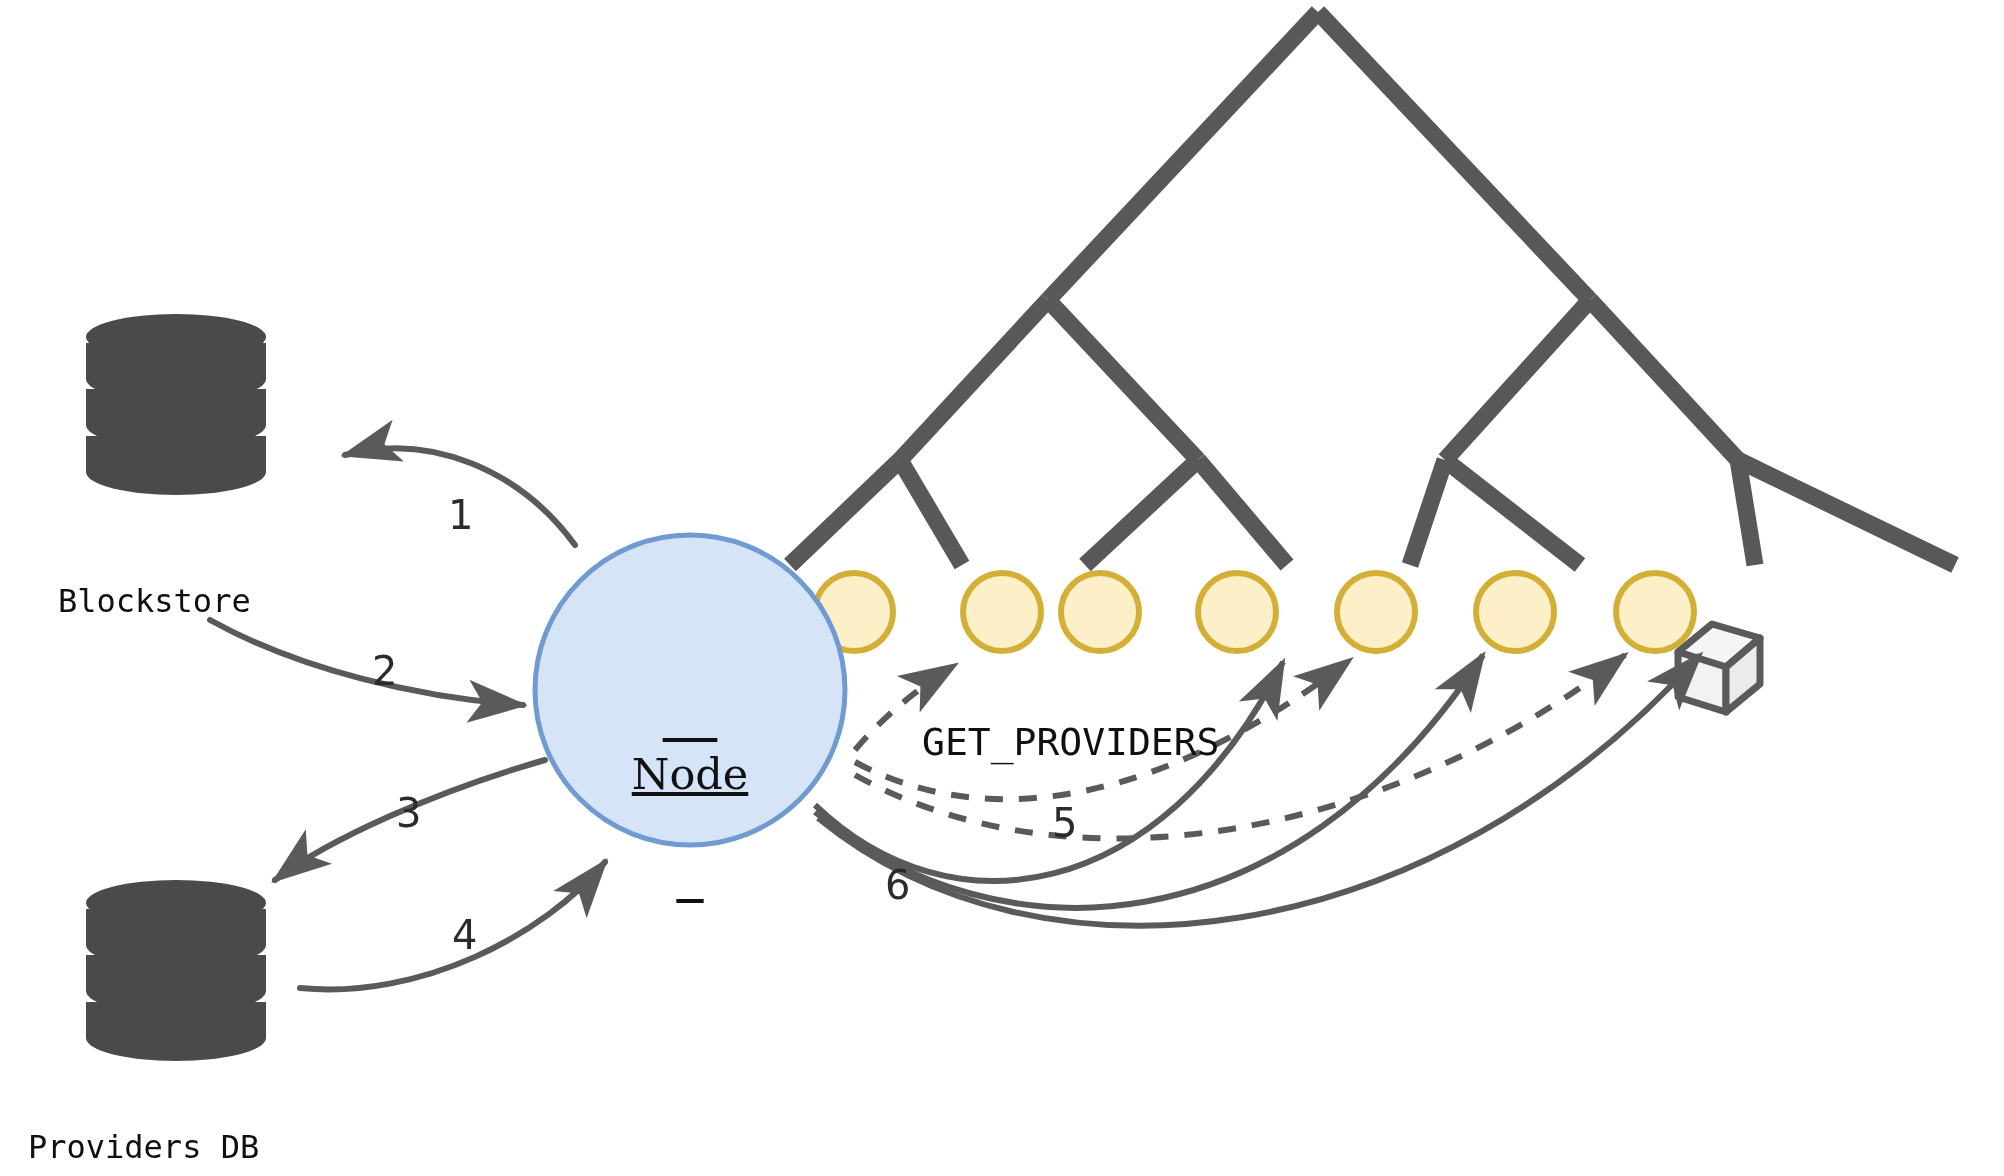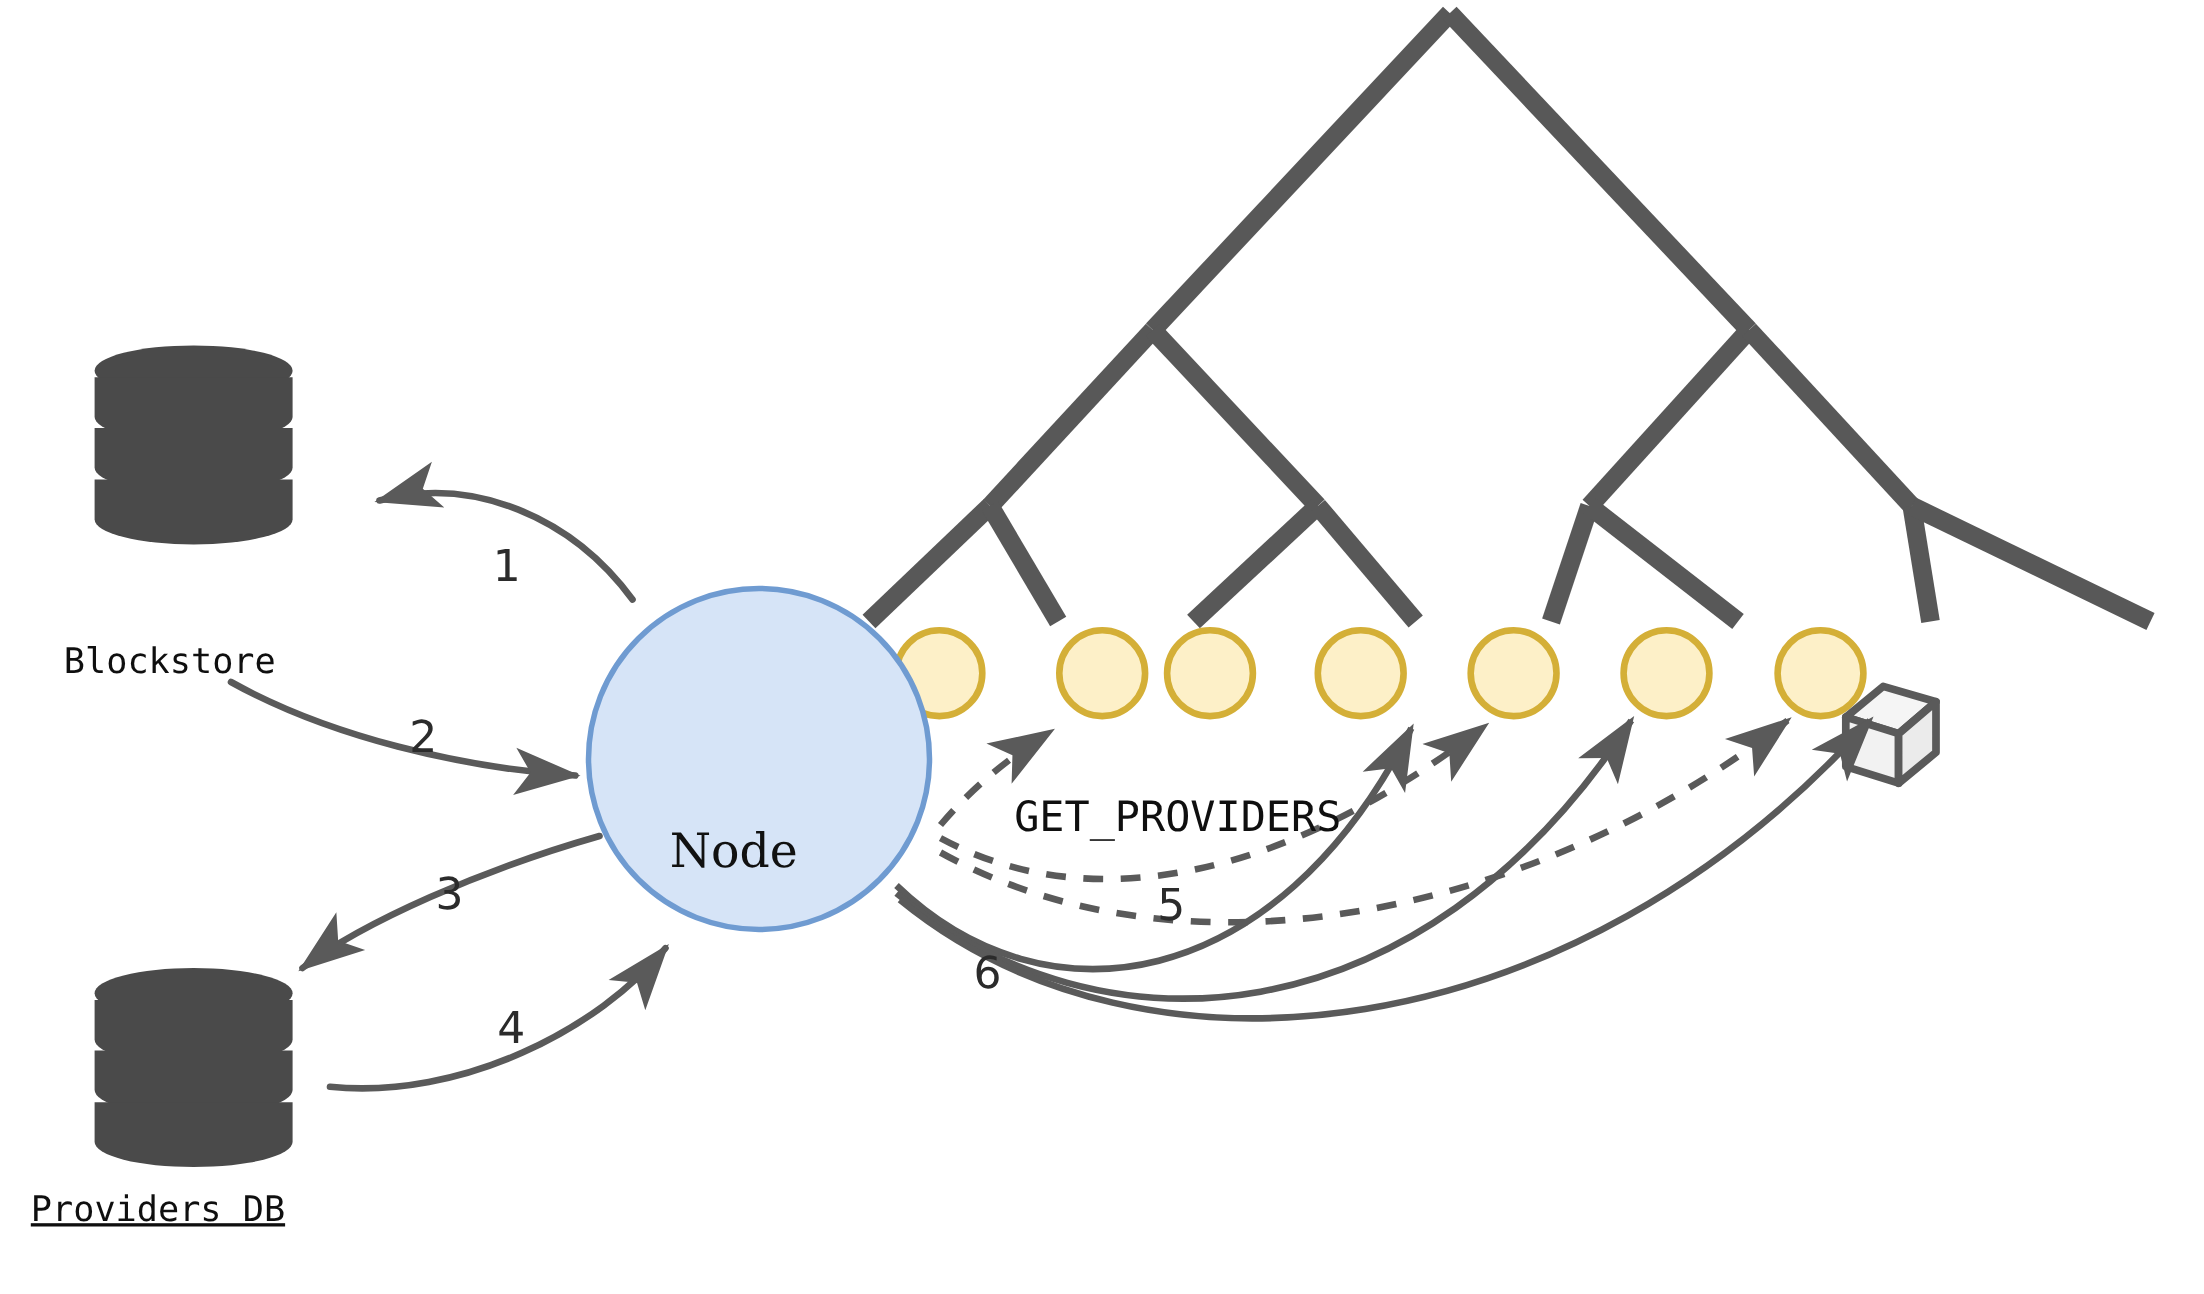--- a/index.html
+++ b/index.html
@@ -131,27 +131,27 @@
       <path d="M855,775 C 1080,900 1400,830 1625,655" marker-end="url(#arrowd)"></path>
     </g>
 
     <g fill="none" stroke="#5a5a5a" stroke-width="6" stroke-linecap="butt">
       <path d="M815,805 C 950,935 1160,905 1283,662" marker-end="url(#arrow)"></path>
       <path d="M815,812 C 1000,965 1290,950 1483,655" marker-end="url(#arrow)"></path>
       <path d="M818,818 C 1040,1000 1430,955 1700,655" marker-end="url(#arrow)"></path>
     </g>
   </svg>
 
-  <div class="node-text" style="left:512px; top:640px; width:310px;">
+  <div class="node-text" style="left:535px; top:640px; width:310px;text-decoration:underline;">
     <div>Node</div>
   </div>
 
   <div class="lbl store-label" style="left:58px; top:582px;">Blockstore</div>
 
-  <div class="lbl store-label" style="left:28px; top:1080px;text-decoration:underline;">Providers DB</div>
+  <div class="lbl store-label" style="left:28px; top:1128px;">Providers DB</div>
 
   <div class="num" style="left:448px; top:492px;">1</div>
   <div class="num" style="left:372px; top:648px;">2</div>
   <div class="num" style="left:396px; top:790px;">3</div>
   <div class="num" style="left:452px; top:912px;">4</div>
   <div class="num" style="left:1052px; top:800px;">5</div>
   <div class="num" style="left:885px; top:862px;">6</div>
 
   <div class="lbl msg-label" style="left:922px; top:720px;">GET_PROVIDERS</div>
 

